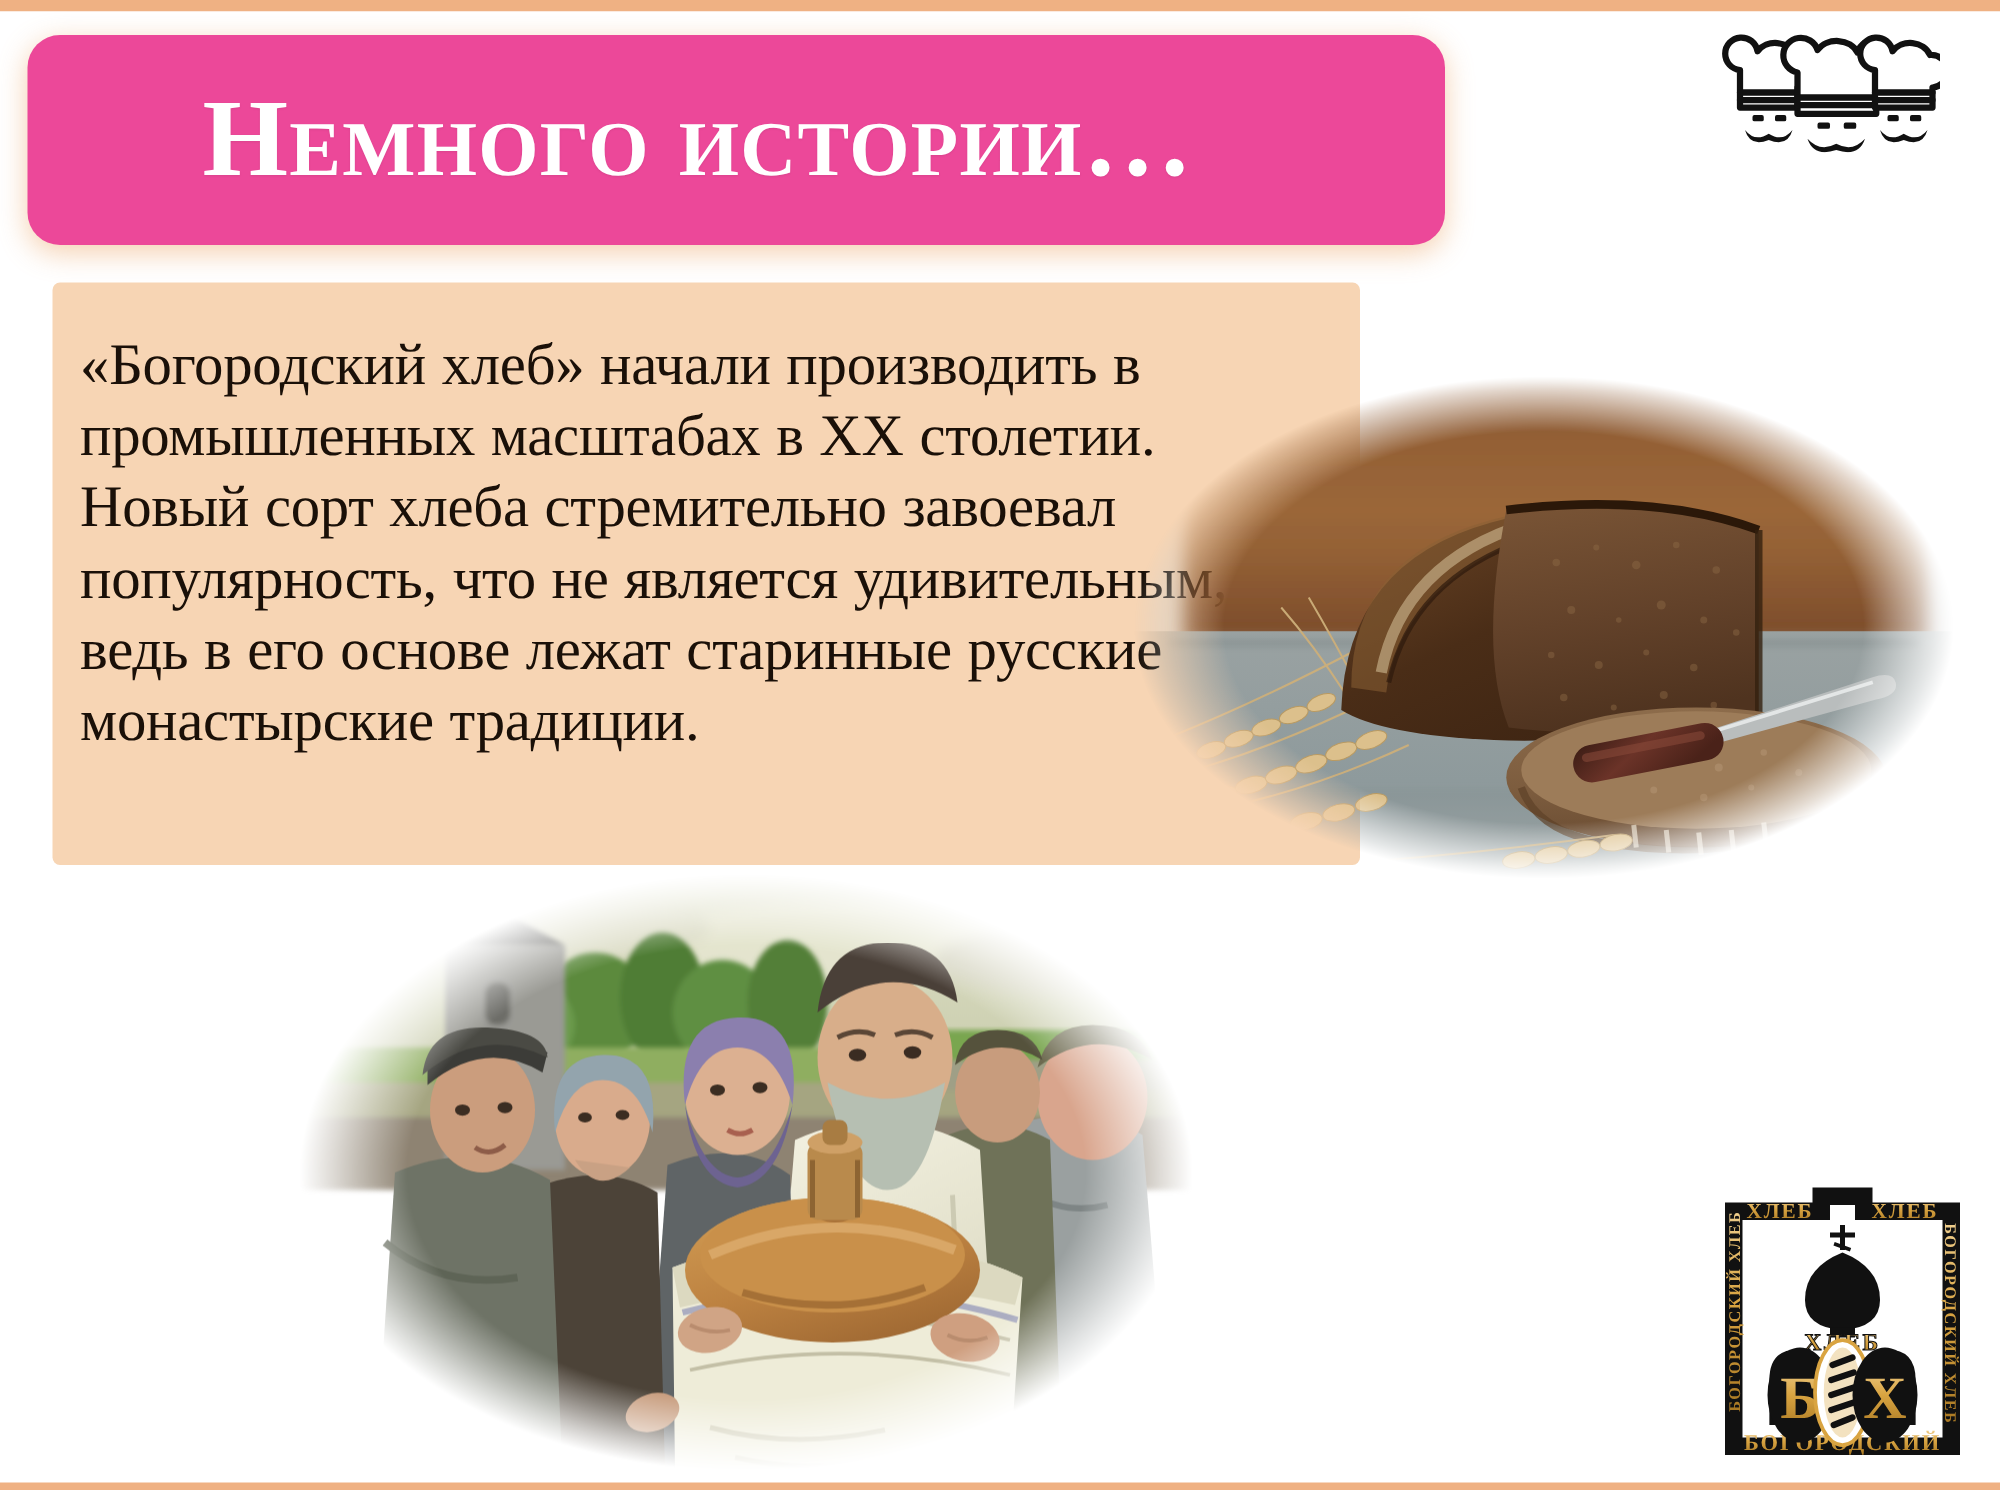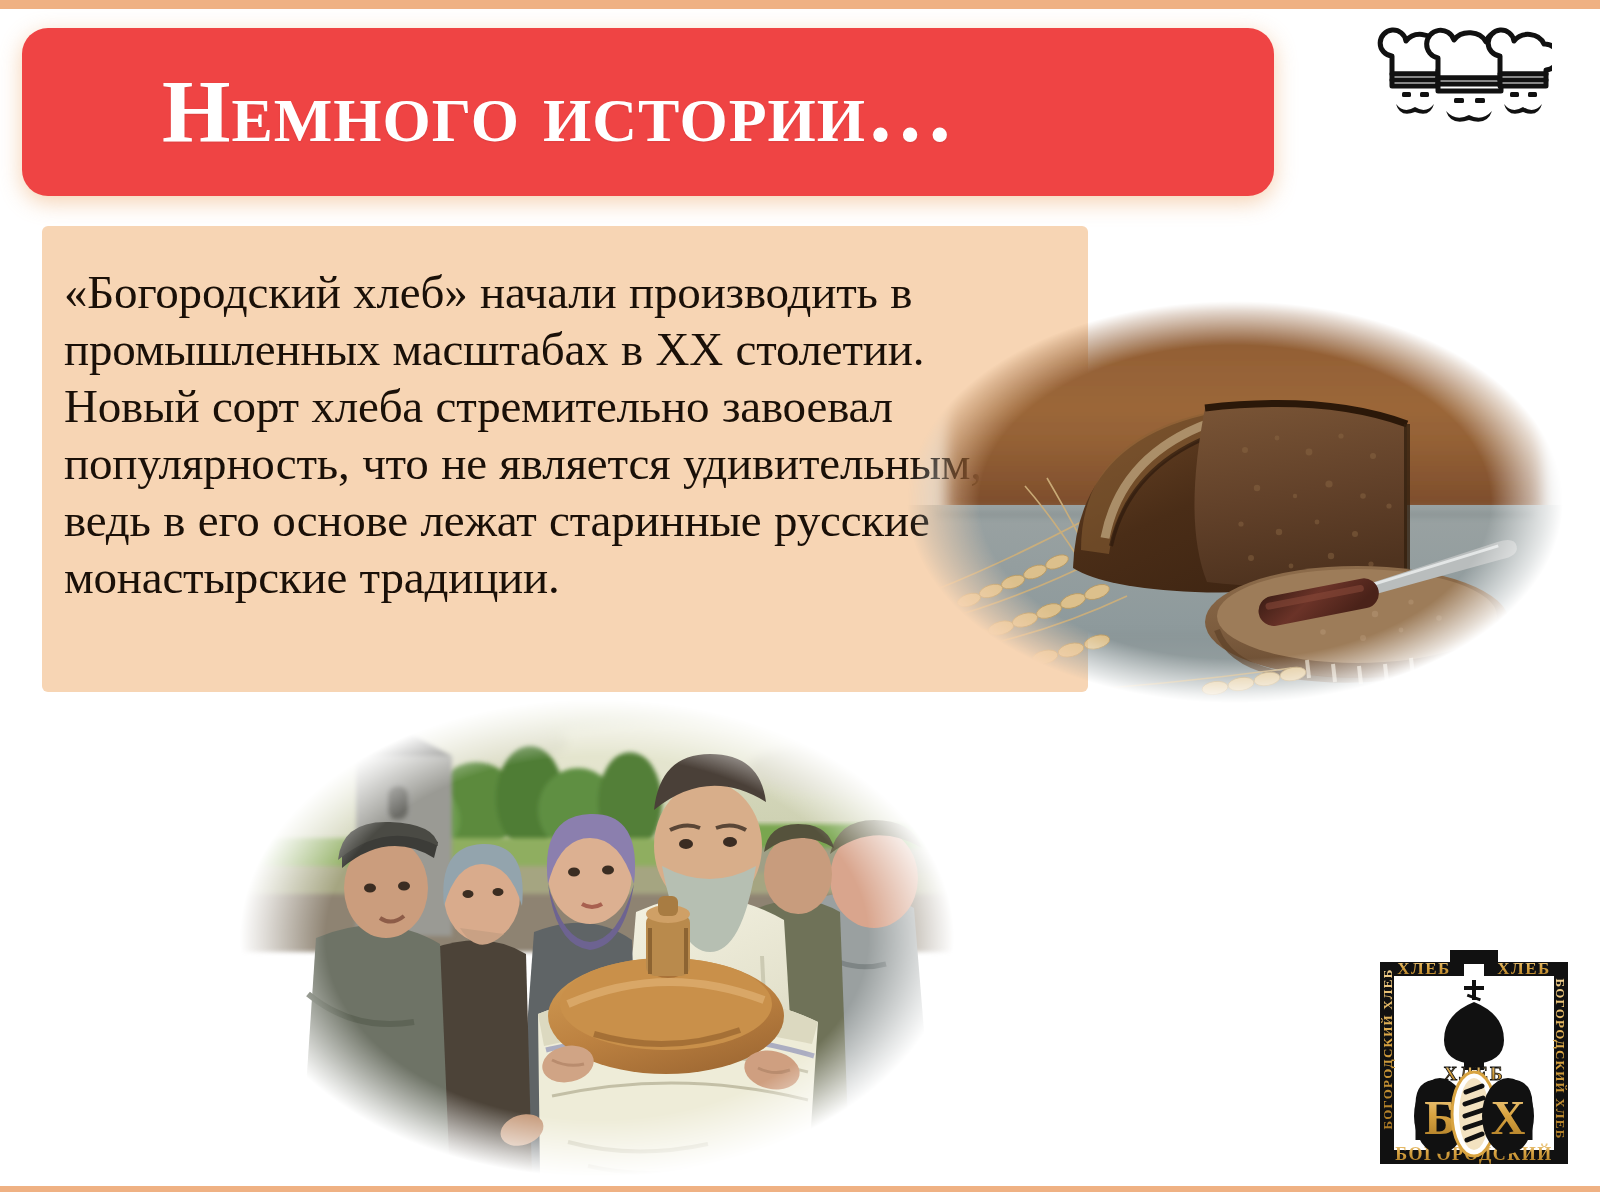--- a/index.html
+++ b/index.html
@@ -15,22 +15,22 @@
   .accent-bar{
     position:absolute;left:0;width:1600px;height:9px;
     background:#efb183;
   }
   .accent-bar.top{top:0;}
   .accent-bar.bottom{top:1186px;height:6px;background:#efb183;}
 
   
   .title-plaque{
     position:absolute;
-    left:22px;top:28px;width:1252px;height:168px;
-    background:#ef4444;
+    left:22px;top:28px;width:1134px;height:168px;
+    background:#ec4899;
     border-radius:26px;
     box-shadow:0 6px 22px rgba(232,154,83,.45);
     display:flex;align-items:center;
   }
   .title-text{
     color:#ffffff;
     font-family:"Liberation Serif", serif;
     font-weight:bold;
     font-size:88px;
     font-variant:small-caps;

